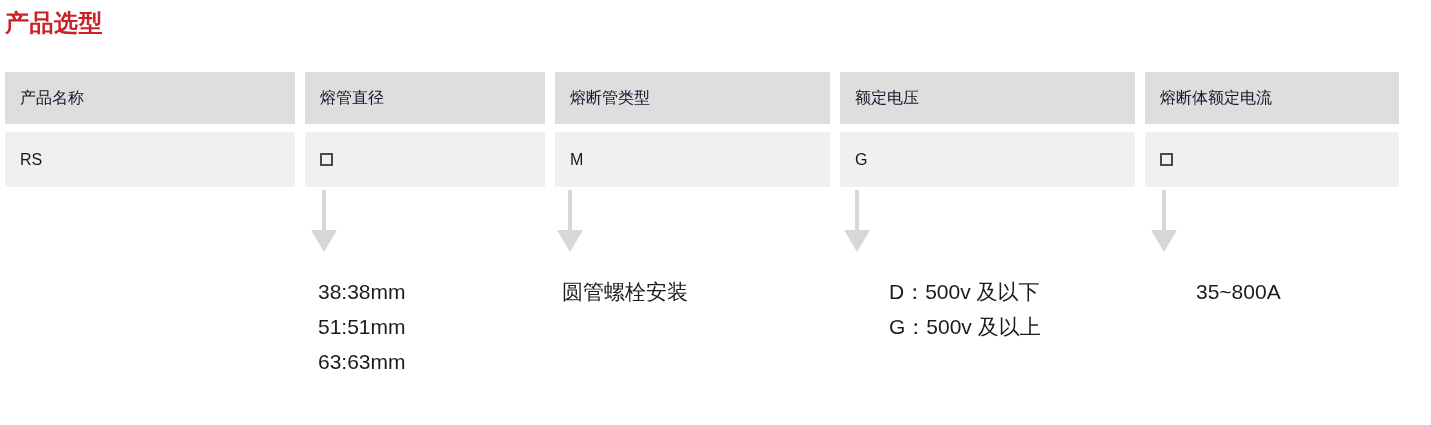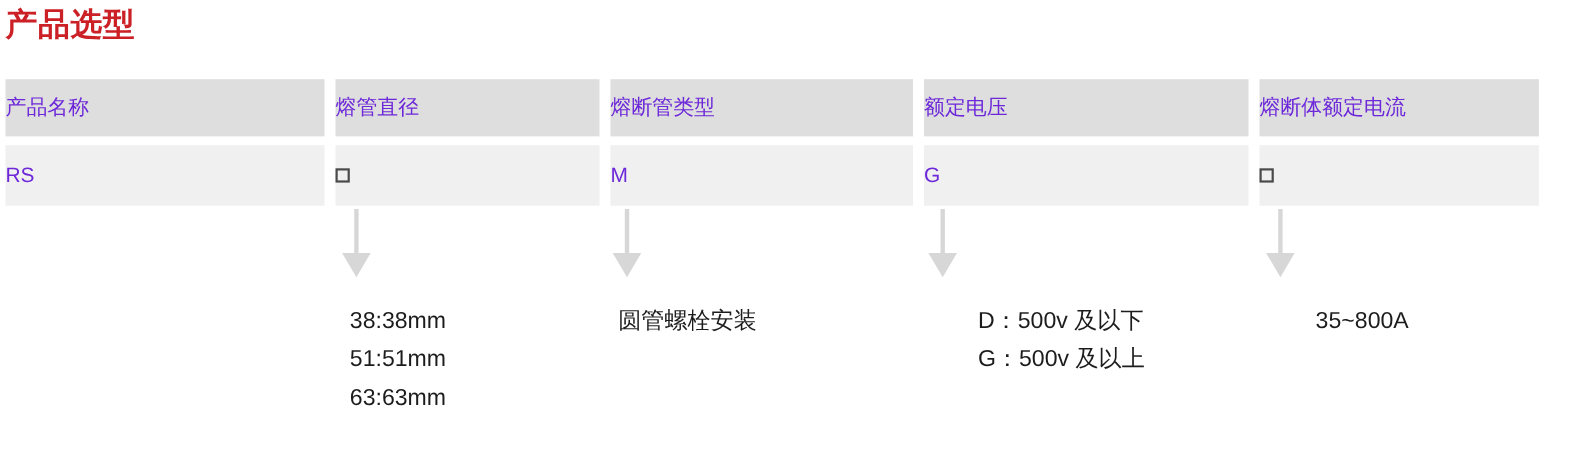--- a/index.html
+++ b/index.html
@@ -13,21 +13,21 @@
     height: 425px;
     position: relative;
     font-family: "Liberation Sans", "DejaVu Sans", sans-serif;
     overflow: hidden;
   }
 
   #page-title {
     position: absolute;
     left: 5px;
     top: 2px;
-    font-size: 29px;
+    font-size: 24px;
     font-weight: bold;
     color: #cc2027;
     letter-spacing: 0.5px;
     line-height: 42px;
     white-space: nowrap;
   }
 
   
   #selection-table {
     position: absolute;
@@ -46,22 +46,23 @@
     text-align: right;
   }
 
   .cell {
     position: absolute;
     top: 0;
     height: 100%;
     box-sizing: border-box;
     display: flex;
     align-items: center;
-    font-size: 19px;
-    color: #6d28d9;
+    padding-left: 15px;
+    font-size: 16px;
+    color: #0f172a;
     white-space: nowrap;
   }
   .header-row .cell {
     background: #dedede;
   }
   .value-row .cell {
     background: #f0f0f0;
   }
 
   .col-0 { left: 5px;    width: 290px; }

